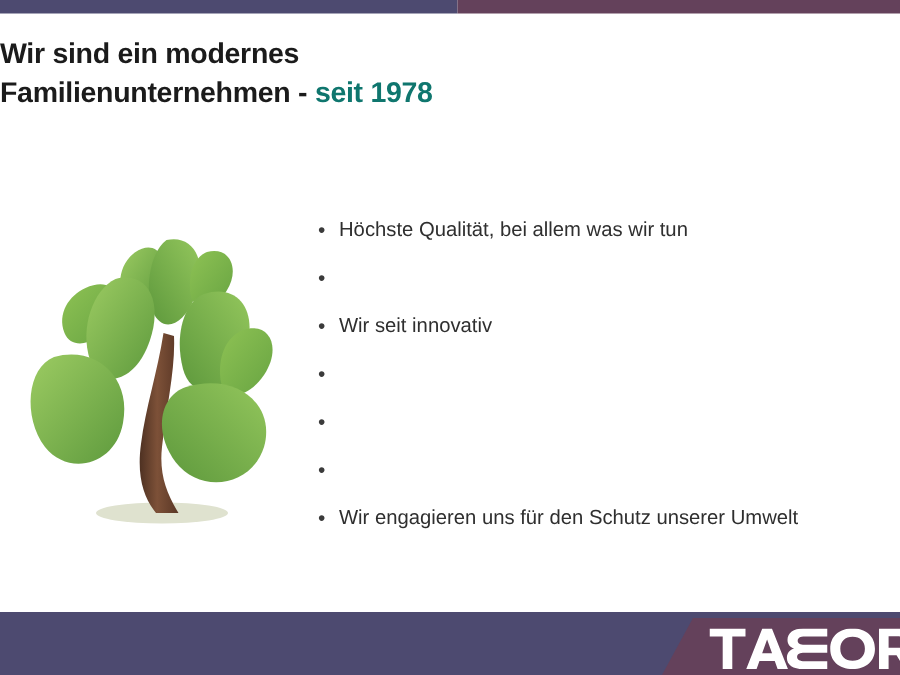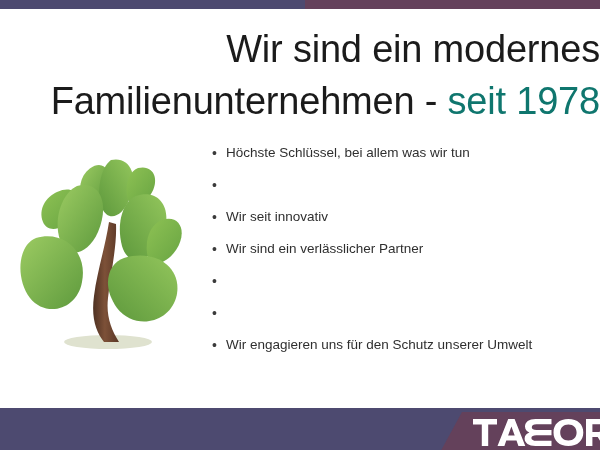--- a/index.html
+++ b/index.html
@@ -26,23 +26,23 @@
     display: flex;
   }
   #topbar-left  { width: 305px; height: 100%; background: #4d4a70; }
   #topbar-right { flex: 1;      height: 100%; background: #64415b; }
 
   
   #headline {
     position: absolute;
     left: 0; top: 24px;
     width: 600px;
-    text-align: right;
-    font-size: 38px;
-    font-weight: normal;
+    text-align: left;
+    font-size: 19px;
+    font-weight: bold;
     color: #1b1b1b;
     line-height: 1.36;
     letter-spacing: -0.2px;
   }
   #headline .line { display: block; white-space: nowrap; }
   #headline .accent { color: #0f766e; }
 
   
   #tree {
     position: absolute;
@@ -177,32 +177,31 @@
         <path d="M150 80 C 168 74, 176 92, 164 110 C 153 126, 137 128, 135 113 C 133 96, 140 84, 150 80 Z" fill="url(#lgC)"></path>
         <path d="M24 98 C 52 90, 76 112, 70 142 C 65 170, 34 178, 18 158 C 3 138, 6 105, 24 98 Z" fill="url(#lgA)"></path>
         <path d="M112 118 C 146 108, 172 130, 164 158 C 156 184, 122 190, 105 168 C 89 146, 96 123, 112 118 Z" fill="url(#lgB)"></path>
       </g>
     </svg>
   </div>
 
   <div id="bullets">
     <div class="bullet-row">
       <span class="bullet-dot">•</span>
-      <span class="bullet-text">Höchste Schlüssel, bei allem was wir tun</span>
+      <span class="bullet-text">Höchste Qualität, bei allem was wir tun</span>
     </div>
     <div class="bullet-row">
       <span class="bullet-dot">•</span>
     </div>
     <div class="bullet-row">
       <span class="bullet-dot">•</span>
       <span class="bullet-text">Wir seit innovativ</span>
     </div>
     <div class="bullet-row">
       <span class="bullet-dot">•</span>
-      <span class="bullet-text">Wir sind ein verlässlicher Partner</span>
     </div>
     <div class="bullet-row">
       <span class="bullet-dot">•</span>
     </div>
     <div class="bullet-row">
       <span class="bullet-dot">•</span>
     </div>
     <div class="bullet-row">
       <span class="bullet-dot">•</span>
       <span class="bullet-text">Wir engagieren uns für den Schutz unserer Umwelt</span>

